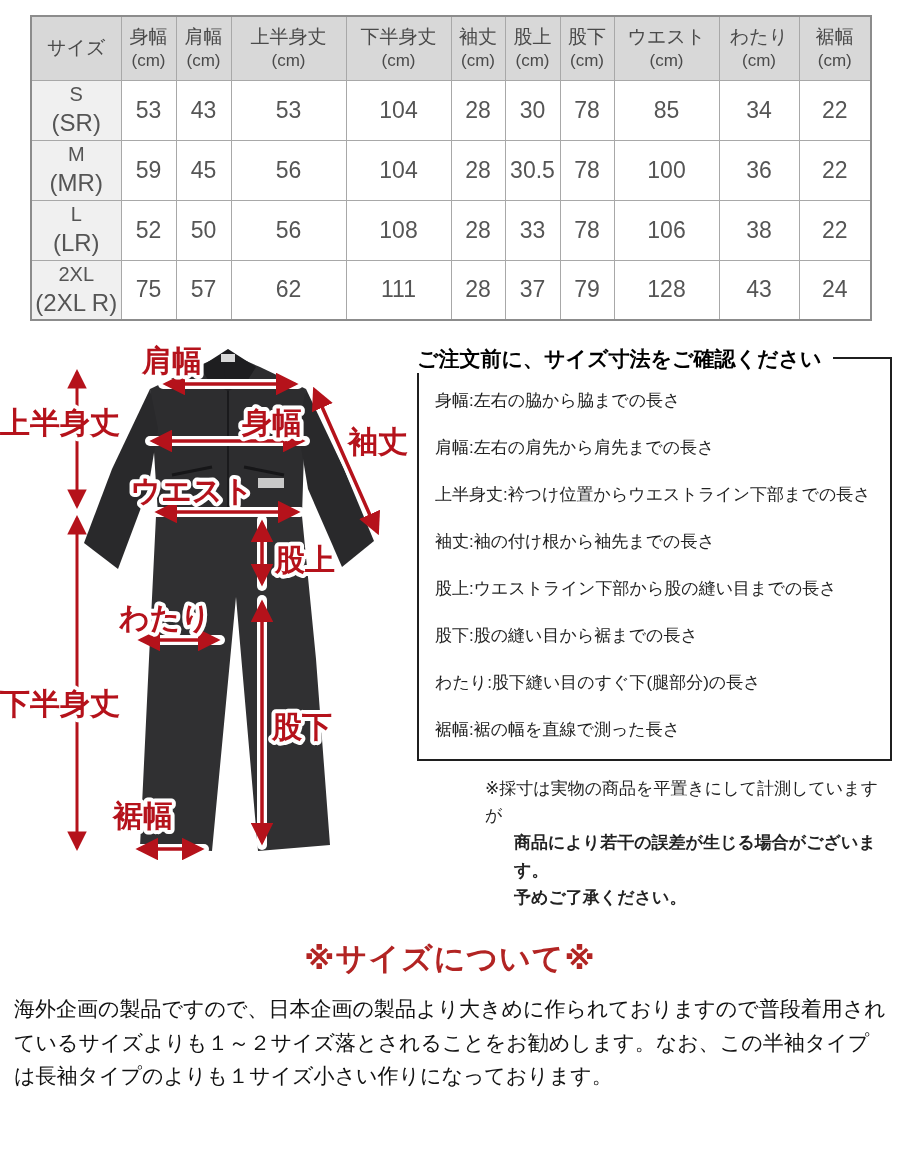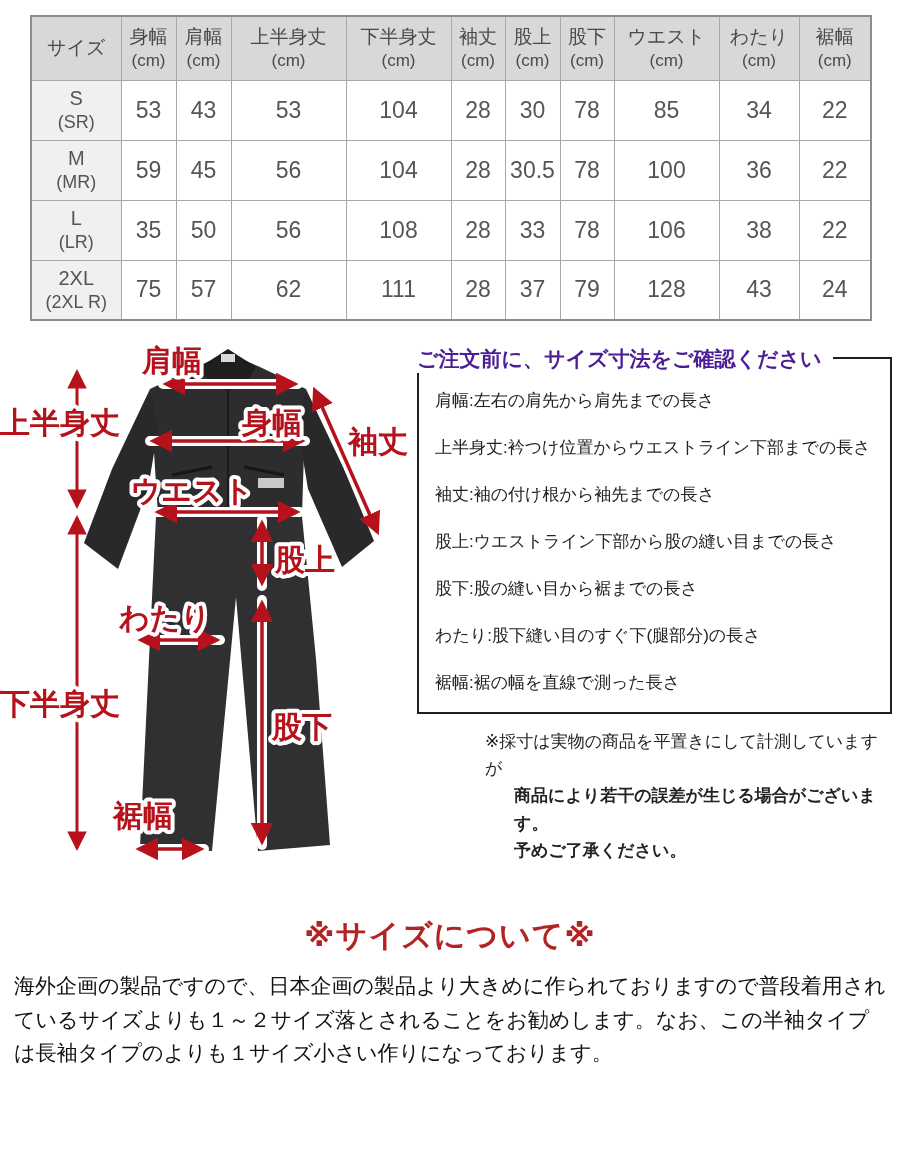--- a/index.html
+++ b/index.html
@@ -21,34 +21,34 @@
   }
   .size-table thead th {
     background:#d8d8d8; color:#4a4a4a; font-weight:normal;
     height:64px; font-size:19px; line-height:1.35;
   }
   .size-table thead th .hu { display:block; font-size:17px; }
   .size-table thead th .hl { display:block; }
   .size-table tbody td { background:#fff; color:#555; font-size:23px; height:60px; }
   .size-table tbody td.szc { background:#f0f0f0; font-size:20px; line-height:1.3; }
   .size-table .sz, .size-table .cd { display:block; }
-  .size-table .cd { font-size:18px; }
+  .size-table .cd { font-size:24px; }
 
   
   .middle { display:flex; margin-top:8px; }
   .diagram-wrap { width:415px; flex:0 0 415px; }
   .info-col { flex:1; padding:2px 8px 0 2px; }
 
   .infobox {
     position:relative; border:2px solid #1f1f1f; margin-top:26px;
     padding:30px 10px 18px 16px; background:#fff;
   }
   .infobox-title {
     position:absolute; top:-14px; left:-2px; background:#fff;
-    font-weight:bold; font-size:21px; color:#4c1d95;
+    font-weight:bold; font-size:21px; color:#000000;
     padding-right:12px; white-space:nowrap;
   }
   .infobox-item { font-size:17px; color:#222; margin-bottom:24px; white-space:nowrap; }
   .infobox-item:last-child { margin-bottom:0; }
 
   .note { margin:14px 0 0 68px; font-size:17px; color:#222; line-height:1.6; }
   .note .indent { margin-left:29px;font-weight:bold; }
 
   
   .about { padding:0 14px; }
@@ -159,21 +159,21 @@
         <td>78</td>
         <td>100</td>
         <td>36</td>
         <td>22</td>
       </tr>
       <tr>
         <td class="szc">
             <span class="sz">L</span>
             <span class="cd">(LR)</span>
           </td>
-        <td>35</td>
+        <td>52</td>
         <td>50</td>
         <td>56</td>
         <td>108</td>
         <td>28</td>
         <td>33</td>
         <td>78</td>
         <td>106</td>
         <td>38</td>
         <td>22</td>
       </tr>
@@ -264,20 +264,21 @@
         <text class="dlabel halo-text" x="60" y="385" text-anchor="middle">下半身丈</text>
         <text class="dlabel halo-text" x="302" y="408" text-anchor="middle">股下</text>
         <text class="dlabel halo-text" x="143" y="497" text-anchor="middle">裾幅</text>
       </g>
     </svg>
   </div>
 
   <div class="info-col">
     <div class="infobox">
       <div class="infobox-title">ご注文前に、サイズ寸法をご確認ください</div>
+      <div class="infobox-item">身幅:左右の脇から脇までの長さ</div>
       <div class="infobox-item">肩幅:左右の肩先から肩先までの長さ</div>
       <div class="infobox-item">上半身丈:衿つけ位置からウエストライン下部までの長さ</div>
       <div class="infobox-item">袖丈:袖の付け根から袖先までの長さ</div>
       <div class="infobox-item">股上:ウエストライン下部から股の縫い目までの長さ</div>
       <div class="infobox-item">股下:股の縫い目から裾までの長さ</div>
       <div class="infobox-item">わたり:股下縫い目のすぐ下(腿部分)の長さ</div>
       <div class="infobox-item">裾幅:裾の幅を直線で測った長さ</div>
     </div>
     <div class="note">
       <div>※採寸は実物の商品を平置きにして計測していますが</div>

